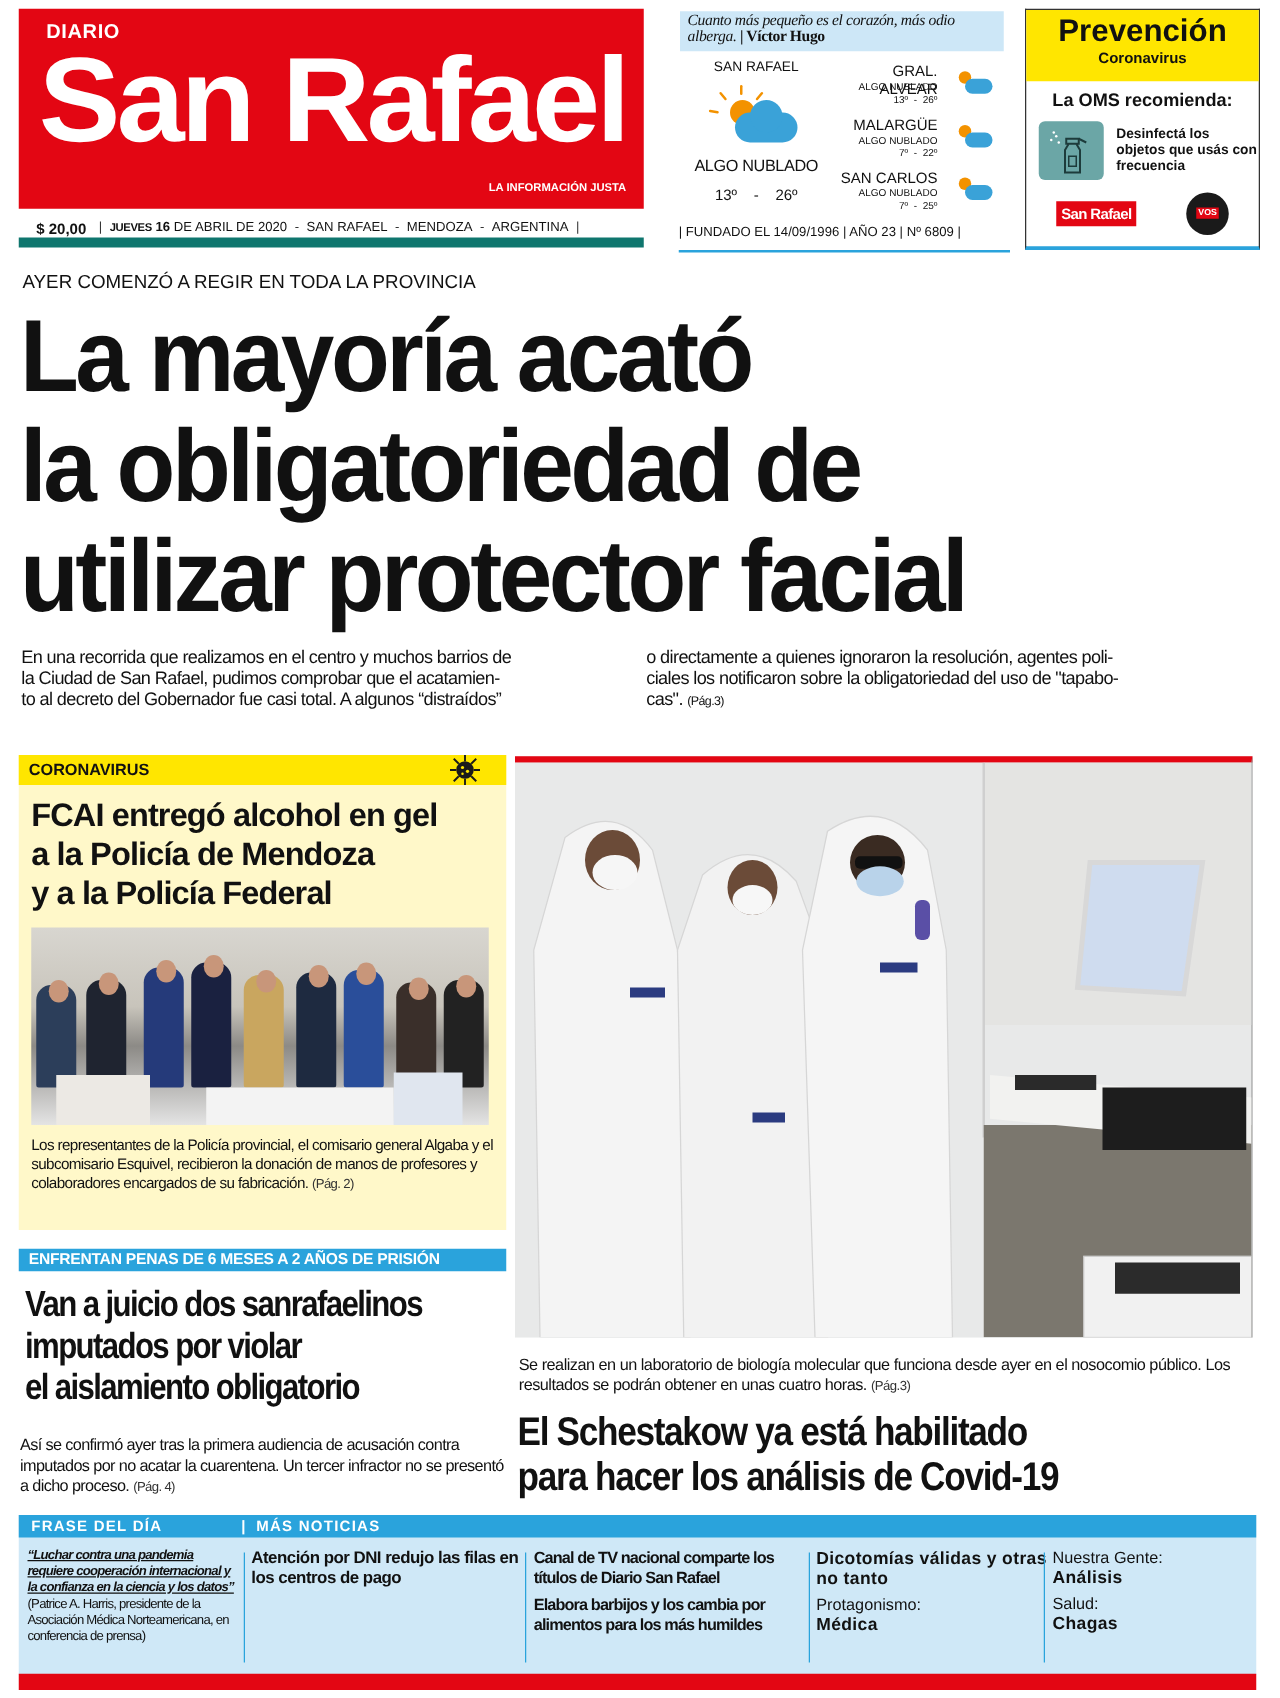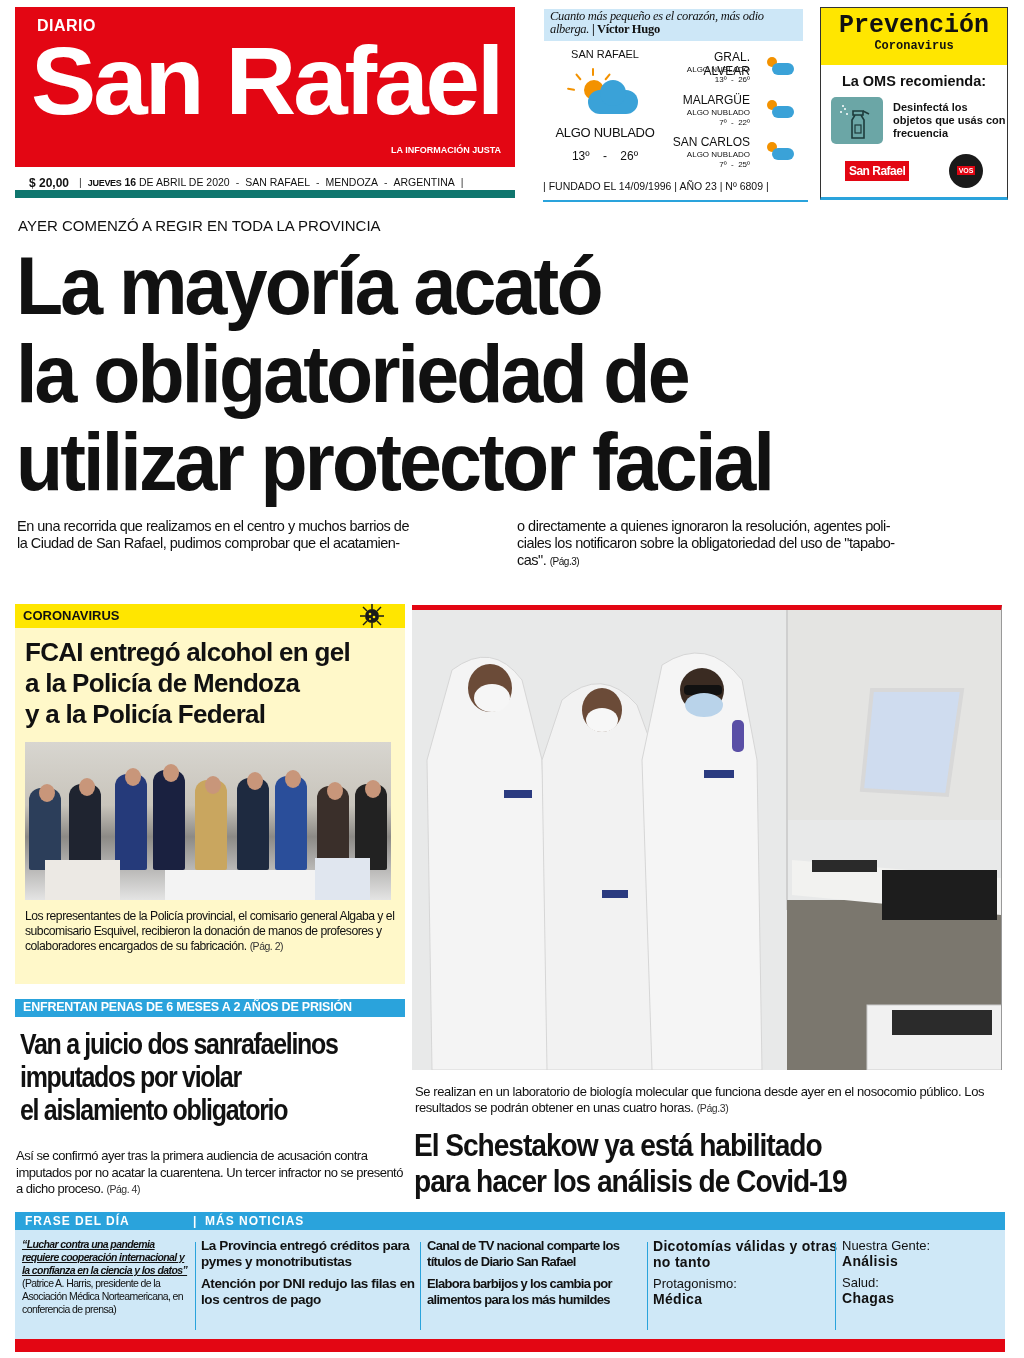--- a/index.html
+++ b/index.html
@@ -33,21 +33,21 @@
   .weather-city .icon { position: absolute; left: 98px; top: 4px; width: 34px; height: 22px; }
   .founded { left: 543px; top: 180px; width: 265px; height: 22px; font-size: 10.5px; border-bottom: 2px solid #2aa3dc; white-space: nowrap; }
 
   
   .cloud { position: absolute; background: #3aa2d8; border-radius: 50px; }
   .sun { position: absolute; background: #f39200; border-radius: 50%; }
   .ray { position: absolute; background: #f39200; width: 2px; border-radius: 1px; transform-origin: center bottom; }
 
   
   .prev { left: 820px; top: 7px; width: 188px; height: 193px; border: 1.5px solid #333; border-bottom: 3px solid #2aa3dc; background: #fff; }
-  .prev .top { background: #ffe600; height: 57px; text-align: center; font-family: Liberation Mono, monospace; }
+  .prev .top { background: #ffe600; height: 57px; text-align: center; }
   .prev .title { font-weight: 700; font-size: 25px; padding-top: 5px; line-height: 1; }
   .prev .sub { font-weight: 700; font-size: 12px; margin-top: 1px; }
   .prev .oms { font-weight: 700; font-size: 14.5px; text-align: center; margin-top: 8px; }
   .prev .tip { display: flex; margin: 8px 0 0 10px; gap: 10px; align-items: center; }
   .prev .tip .sq { width: 52px; height: 47px; background: #6ba6a6; border-radius: 5px; position: relative; }
   .prev .tip .txt { font-size: 11px; line-height: 13px; font-weight: 600; }
   .prev .logos { display: flex; justify-content: space-around; align-items: center; margin-top: 10px; padding: 0 4px; }
   .prev .mini-logo { background: #e30613; color: #fff; font-weight: 900; font-size: 12px; padding: 3px 4px; letter-spacing: -0.5px; }
   .prev .vos { width: 34px; height: 34px; border-radius: 50%; background: #1a1a1a; color: #fff; font-size: 7px; font-weight: 700; text-align: center; line-height: 34px; position: relative; }
   .prev .vos span { background: #e30613; padding: 1px 2px; }
@@ -194,20 +194,21 @@
 
 <div class="abs kicker">AYER COMENZÓ A REGIR EN TODA LA PROVINCIA</div>
 <div class="abs headline">
   <div>La mayoría acató</div>
   <div>la obligatoriedad de</div>
   <div>utilizar protector facial</div>
 </div>
 <div class="abs lead" style="left:17px;width:495px;">
   <div>En una recorrida que realizamos en el centro y muchos barrios de</div>
   <div>la Ciudad de San Rafael, pudimos comprobar que el acatamien-</div>
+  <div>to al decreto del Gobernador fue casi total. A algunos “distraídos”</div>
 </div>
 <div class="abs lead" style="left:517px;width:500px;">
   <div>o directamente a quienes ignoraron la resolución, agentes poli-</div>
   <div>ciales los notificaron sobre la obligatoriedad del uso de "tapabo-</div>
   <div><span>cas".</span> <span class="pag">(Pág.3)</span></div>
 </div>
 
 <div class="abs fcai">
   <div class="bar">
     <span>CORONAVIRUS</span>
@@ -314,21 +315,20 @@
   <div class="hdr">
     <span style="left:10px;">FRASE DEL DÍA</span>
     <span style="left:178px;">|</span>
     <span style="left:190px;">MÁS NOTICIAS</span>
   </div>
   <div class="col quote-col">
     <b>“Luchar contra una pandemia requiere cooperación internacional y la confianza en la ciencia y los datos”</b> <span>(Patrice A. Harris, presidente de la Asociación Médica Norteamericana, en conferencia de prensa)</span>
   </div>
   <div class="divider" style="left:180px;"></div>
   <div class="col" style="left:186px;width:215px;">
-    <div class="news">La Provincia entregó créditos para pymes y monotributistas</div>
     <div class="news">Atención por DNI redujo las filas en los centros de pago</div>
   </div>
   <div class="divider" style="left:405px;"></div>
   <div class="col" style="left:412px;width:215px;">
     <div class="news" style="font-size:13px;letter-spacing:-0.7px;">Canal de TV nacional comparte los títulos de Diario San Rafael</div>
     <div class="news" style="font-size:13px;letter-spacing:-0.7px;">Elabora barbijos y los cambia por alimentos para los más humildes</div>
   </div>
   <div class="divider" style="left:632px;"></div>
   <div class="col" style="left:638px;width:185px;">
     <div class="big-b">Dicotomías válidas y otras no tanto</div>

